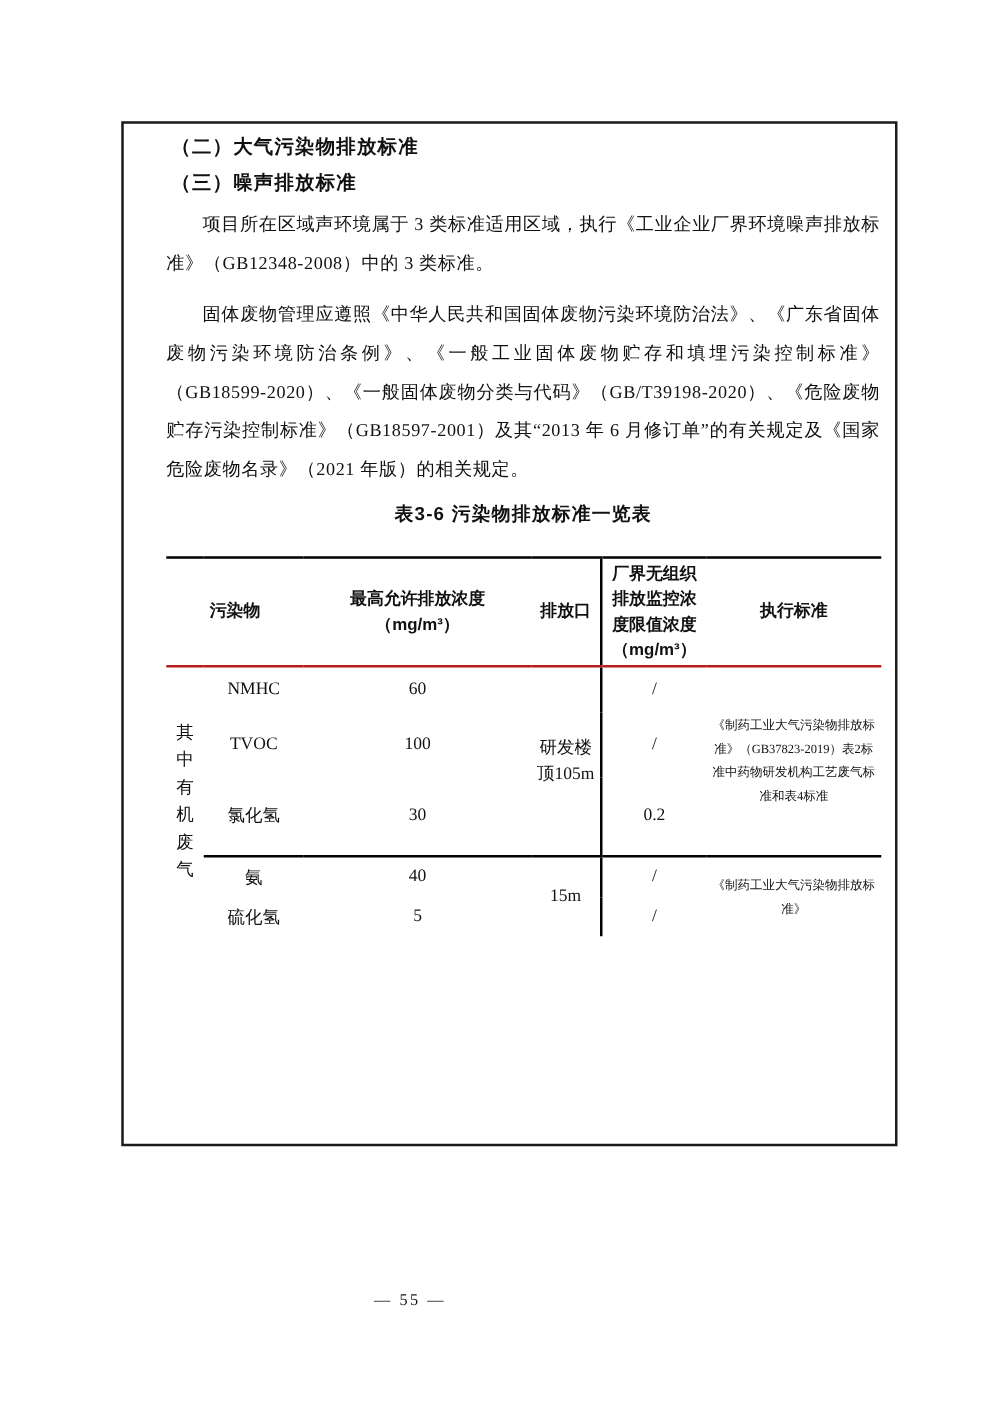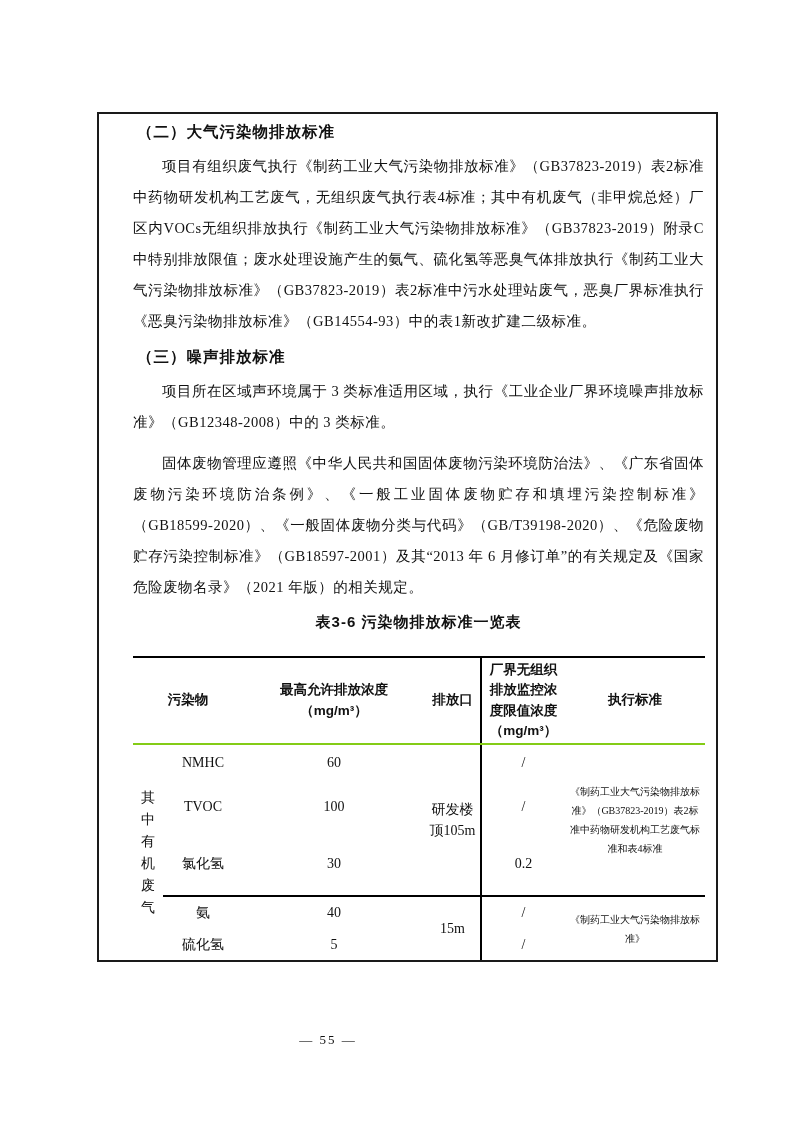--- a/index.html
+++ b/index.html
@@ -10,21 +10,21 @@
   body {
     width: 800px;
     height: 1131px;
     position: relative;
     font-family: "Liberation Serif", "DejaVu Serif", serif;
     color: #111111;
   }
   .frame {
     position: absolute;
     left: 97px;
-    top: 112px;
+    top: 97px;
     width: 621px;
     min-height: 820px;
     box-sizing: border-box;
     border: 2px solid #1a1a1a;
     padding: 4px 12px 0 34px;
     background: #ffffff;
   }
   .section-heading {
     font-family: "Liberation Sans", "DejaVu Sans", sans-serif;
     font-weight: bold;
@@ -60,21 +60,21 @@
     vertical-align: middle;
     text-align: center;
     overflow: hidden;
   }
   table.std-table th {
     font-family: "Liberation Sans", "DejaVu Sans", sans-serif;
     font-weight: bold;
     font-size: 13.5px;
     line-height: 1.5;
     border-top: 2px solid #000;
-    border-bottom: 2px solid #84cc16;
+    border-bottom: 2px solid #b91c1c;
     height: 72px;
   }
   td { font-size: 14px; }
   .vline { border-left: 2px solid #000; }
   tr.group2-start > td { border-top: 2px solid #000; }
   .group-label-cell {
     word-break: break-all;
     line-height: 22px;
     font-size: 14px;
     vertical-align: top;
@@ -107,21 +107,20 @@
     font-size: 13px;
     letter-spacing: 2px;
   }
 </style>
 </head>
 <body>
 
 <div class="frame">
 
   <div class="section-heading first">（二）大气污染物排放标准</div>
-  <p class="body-para">项目有组织废气执行《制药工业大气污染物排放标准》（GB37823-2019）表2标准中药物研发机构工艺废气，无组织废气执行表4标准；其中有机废气（非甲烷总烃）厂区内VOCs无组织排放执行《制药工业大气污染物排放标准》（GB37823-2019）附录C中特别排放限值；废水处理设施产生的氨气、硫化氢等恶臭气体排放执行《制药工业大气污染物排放标准》（GB37823-2019）表2标准中污水处理站废气，恶臭厂界标准执行《恶臭污染物排放标准》（GB14554-93）中的表1新改扩建二级标准。</p>
 
   <div class="section-heading">（三）噪声排放标准</div>
   <p class="body-para">项目所在区域声环境属于 3 类标准适用区域，执行《工业企业厂界环境噪声排放标准》（GB12348-2008）中的 3 类标准。</p>
 
   <p class="body-para">固体废物管理应遵照《中华人民共和国固体废物污染环境防治法》、《广东省固体废物污染环境防治条例》、《一般工业固体废物贮存和填埋污染控制标准》（GB18599-2020）、《一般固体废物分类与代码》（GB/T39198-2020）、《危险废物贮存污染控制标准》（GB18597-2001）及其“2013 年 6 月修订单”的有关规定及《国家危险废物名录》（2021 年版）的相关规定。</p>
 
   <div class="table-title">表3-6 污染物排放标准一览表</div>
 
   <table class="std-table">
     <colgroup>

